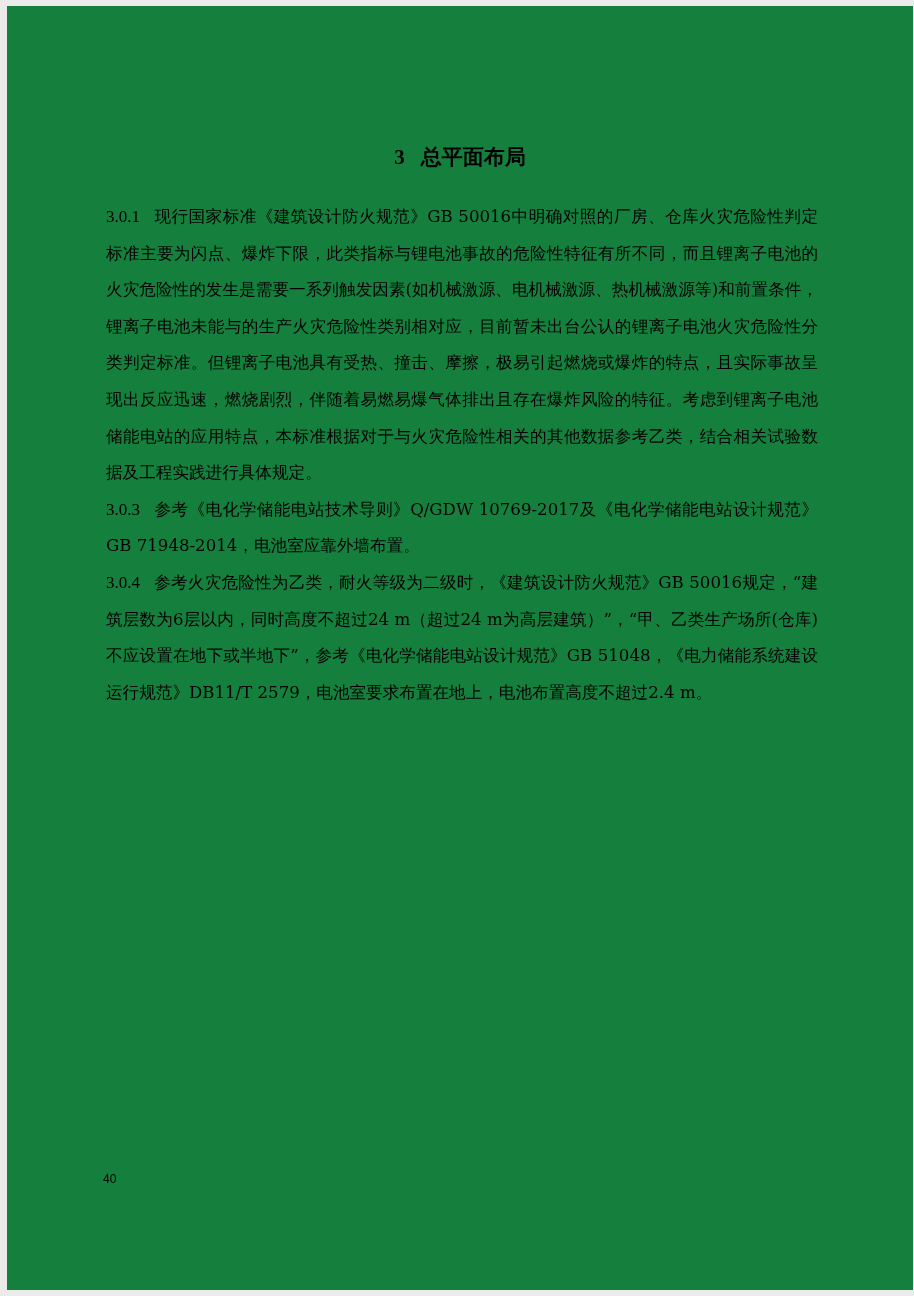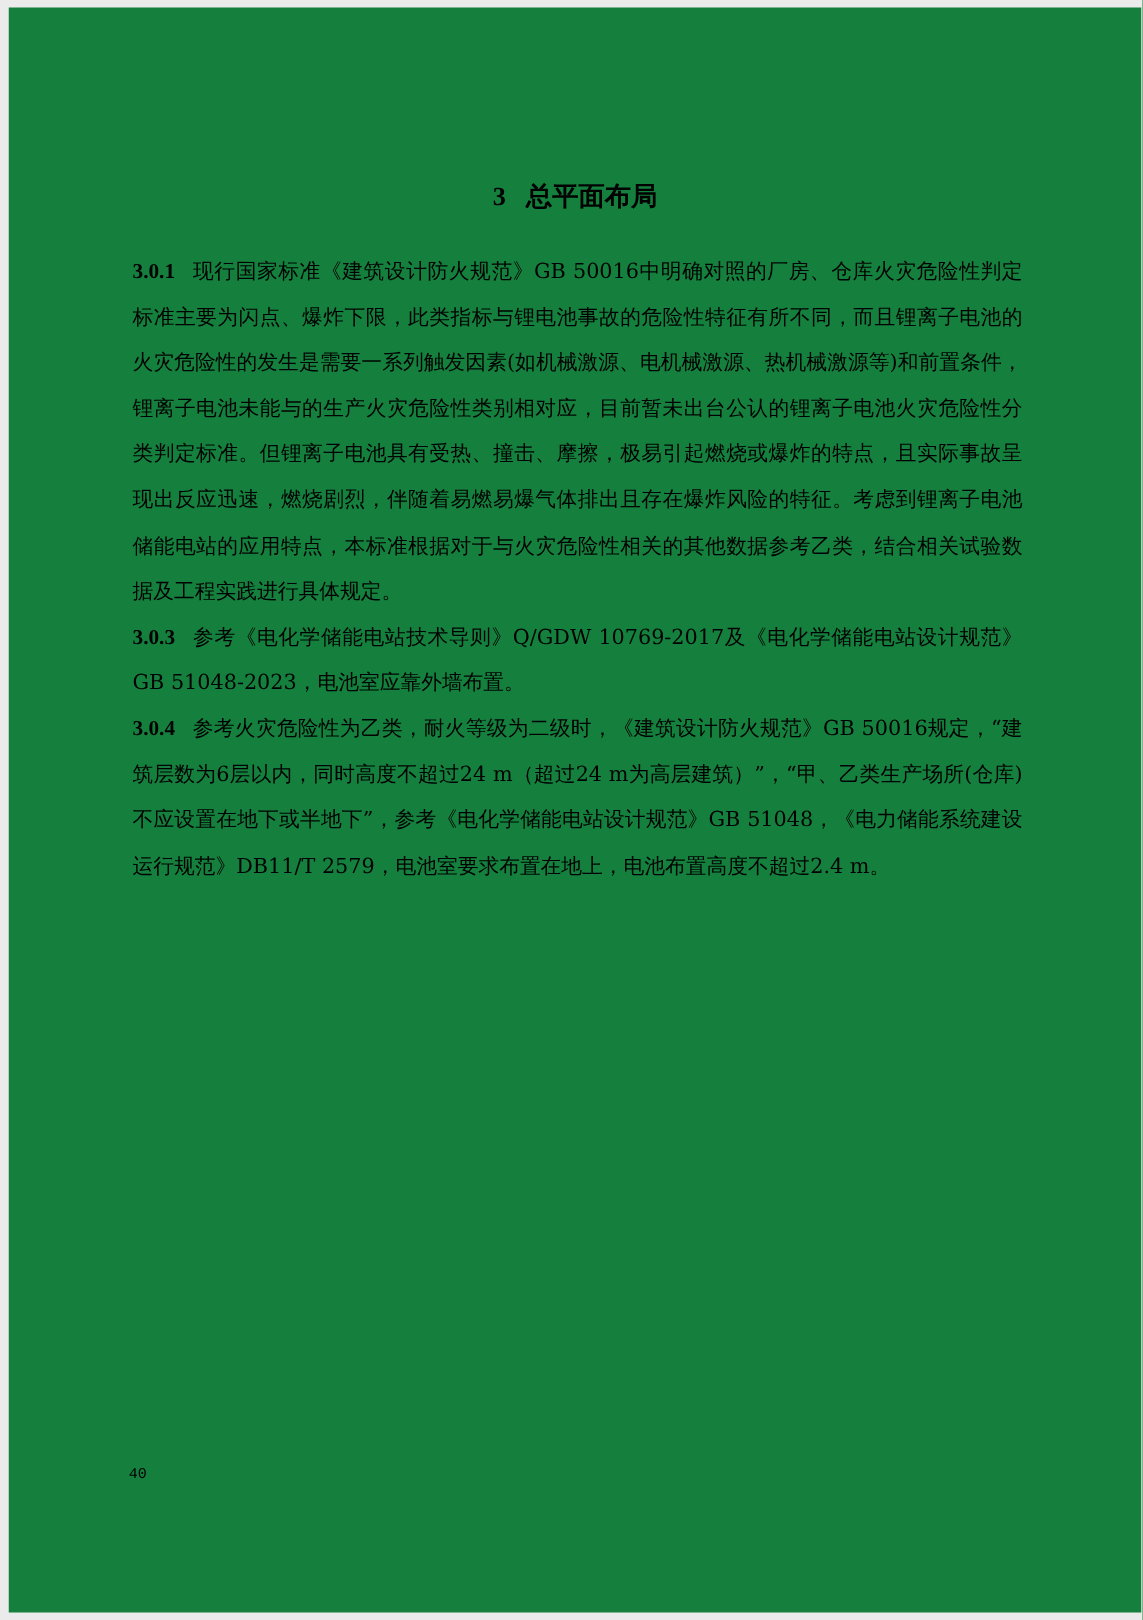--- a/index.html
+++ b/index.html
@@ -37,49 +37,49 @@
       color: #000;
       line-height: 36.6px;
     }
     .clause {
       margin: 0;
       text-align: justify;
       text-align-last: left;
     }
     .clause-num {
       font-family: "Liberation Serif", serif;
-      font-weight: bold;
+      font-weight: normal;
       font-size: 17px;
       margin-right: 14px;
     }
     .page-number {
       position: absolute;
       left: 96px;
       top: 1166px;
-      font-family: Liberation Mono, monospace;
+      font-family: Liberation Sans, sans-serif;
       font-size: 12px;
       color: #000;
       text-align: center;
     }
   </style>
 </head>
 <body>
 
 <div class="page">
 
   <div class="title">
     <span class="num">3</span><span>总平面布局</span>
   </div>
 
   <div class="body">
     <p class="clause">
       <span class="clause-num">3.0.1</span><span>现行国家标准《建筑设计防火规范》GB 50016中明确对照的厂房、仓库火灾危险性判定标准主要为闪点、爆炸下限，此类指标与锂电池事故的危险性特征有所不同，而且锂离子电池的火灾危险性的发生是需要一系列触发因素(如机械激源、电机械激源、热机械激源等)和前置条件，锂离子电池未能与的生产火灾危险性类别相对应，目前暂未出台公认的锂离子电池火灾危险性分类判定标准。但锂离子电池具有受热、撞击、摩擦，极易引起燃烧或爆炸的特点，且实际事故呈现出反应迅速，燃烧剧烈，伴随着易燃易爆气体排出且存在爆炸风险的特征。考虑到锂离子电池储能电站的应用特点，本标准根据对于与火灾危险性相关的其他数据参考乙类，结合相关试验数据及工程实践进行具体规定。</span>
     </p>
     <p class="clause">
-      <span class="clause-num">3.0.3</span><span>参考《电化学储能电站技术导则》Q/GDW 10769-2017及《电化学储能电站设计规范》GB 51048-2023，电池室应靠外墙布置。</span>
+      <span class="clause-num">3.0.3</span><span>参考《电化学储能电站技术导则》Q/GDW 10769-2017及《电化学储能电站设计规范》GB 71948-2014，电池室应靠外墙布置。</span>
     </p>
     <p class="clause">
       <span class="clause-num">3.0.4</span><span>参考火灾危险性为乙类，耐火等级为二级时，《建筑设计防火规范》GB 50016规定，“建筑层数为6层以内，同时高度不超过24 m（超过24 m为高层建筑）”，“甲、乙类生产场所(仓库)不应设置在地下或半地下”，参考《电化学储能电站设计规范》GB 51048，《电力储能系统建设运行规范》DB11/T 2579，电池室要求布置在地上，电池布置高度不超过2.4 m。</span>
     </p>
   </div>
 
   <div class="page-number">40</div>
 
 </div>
 

